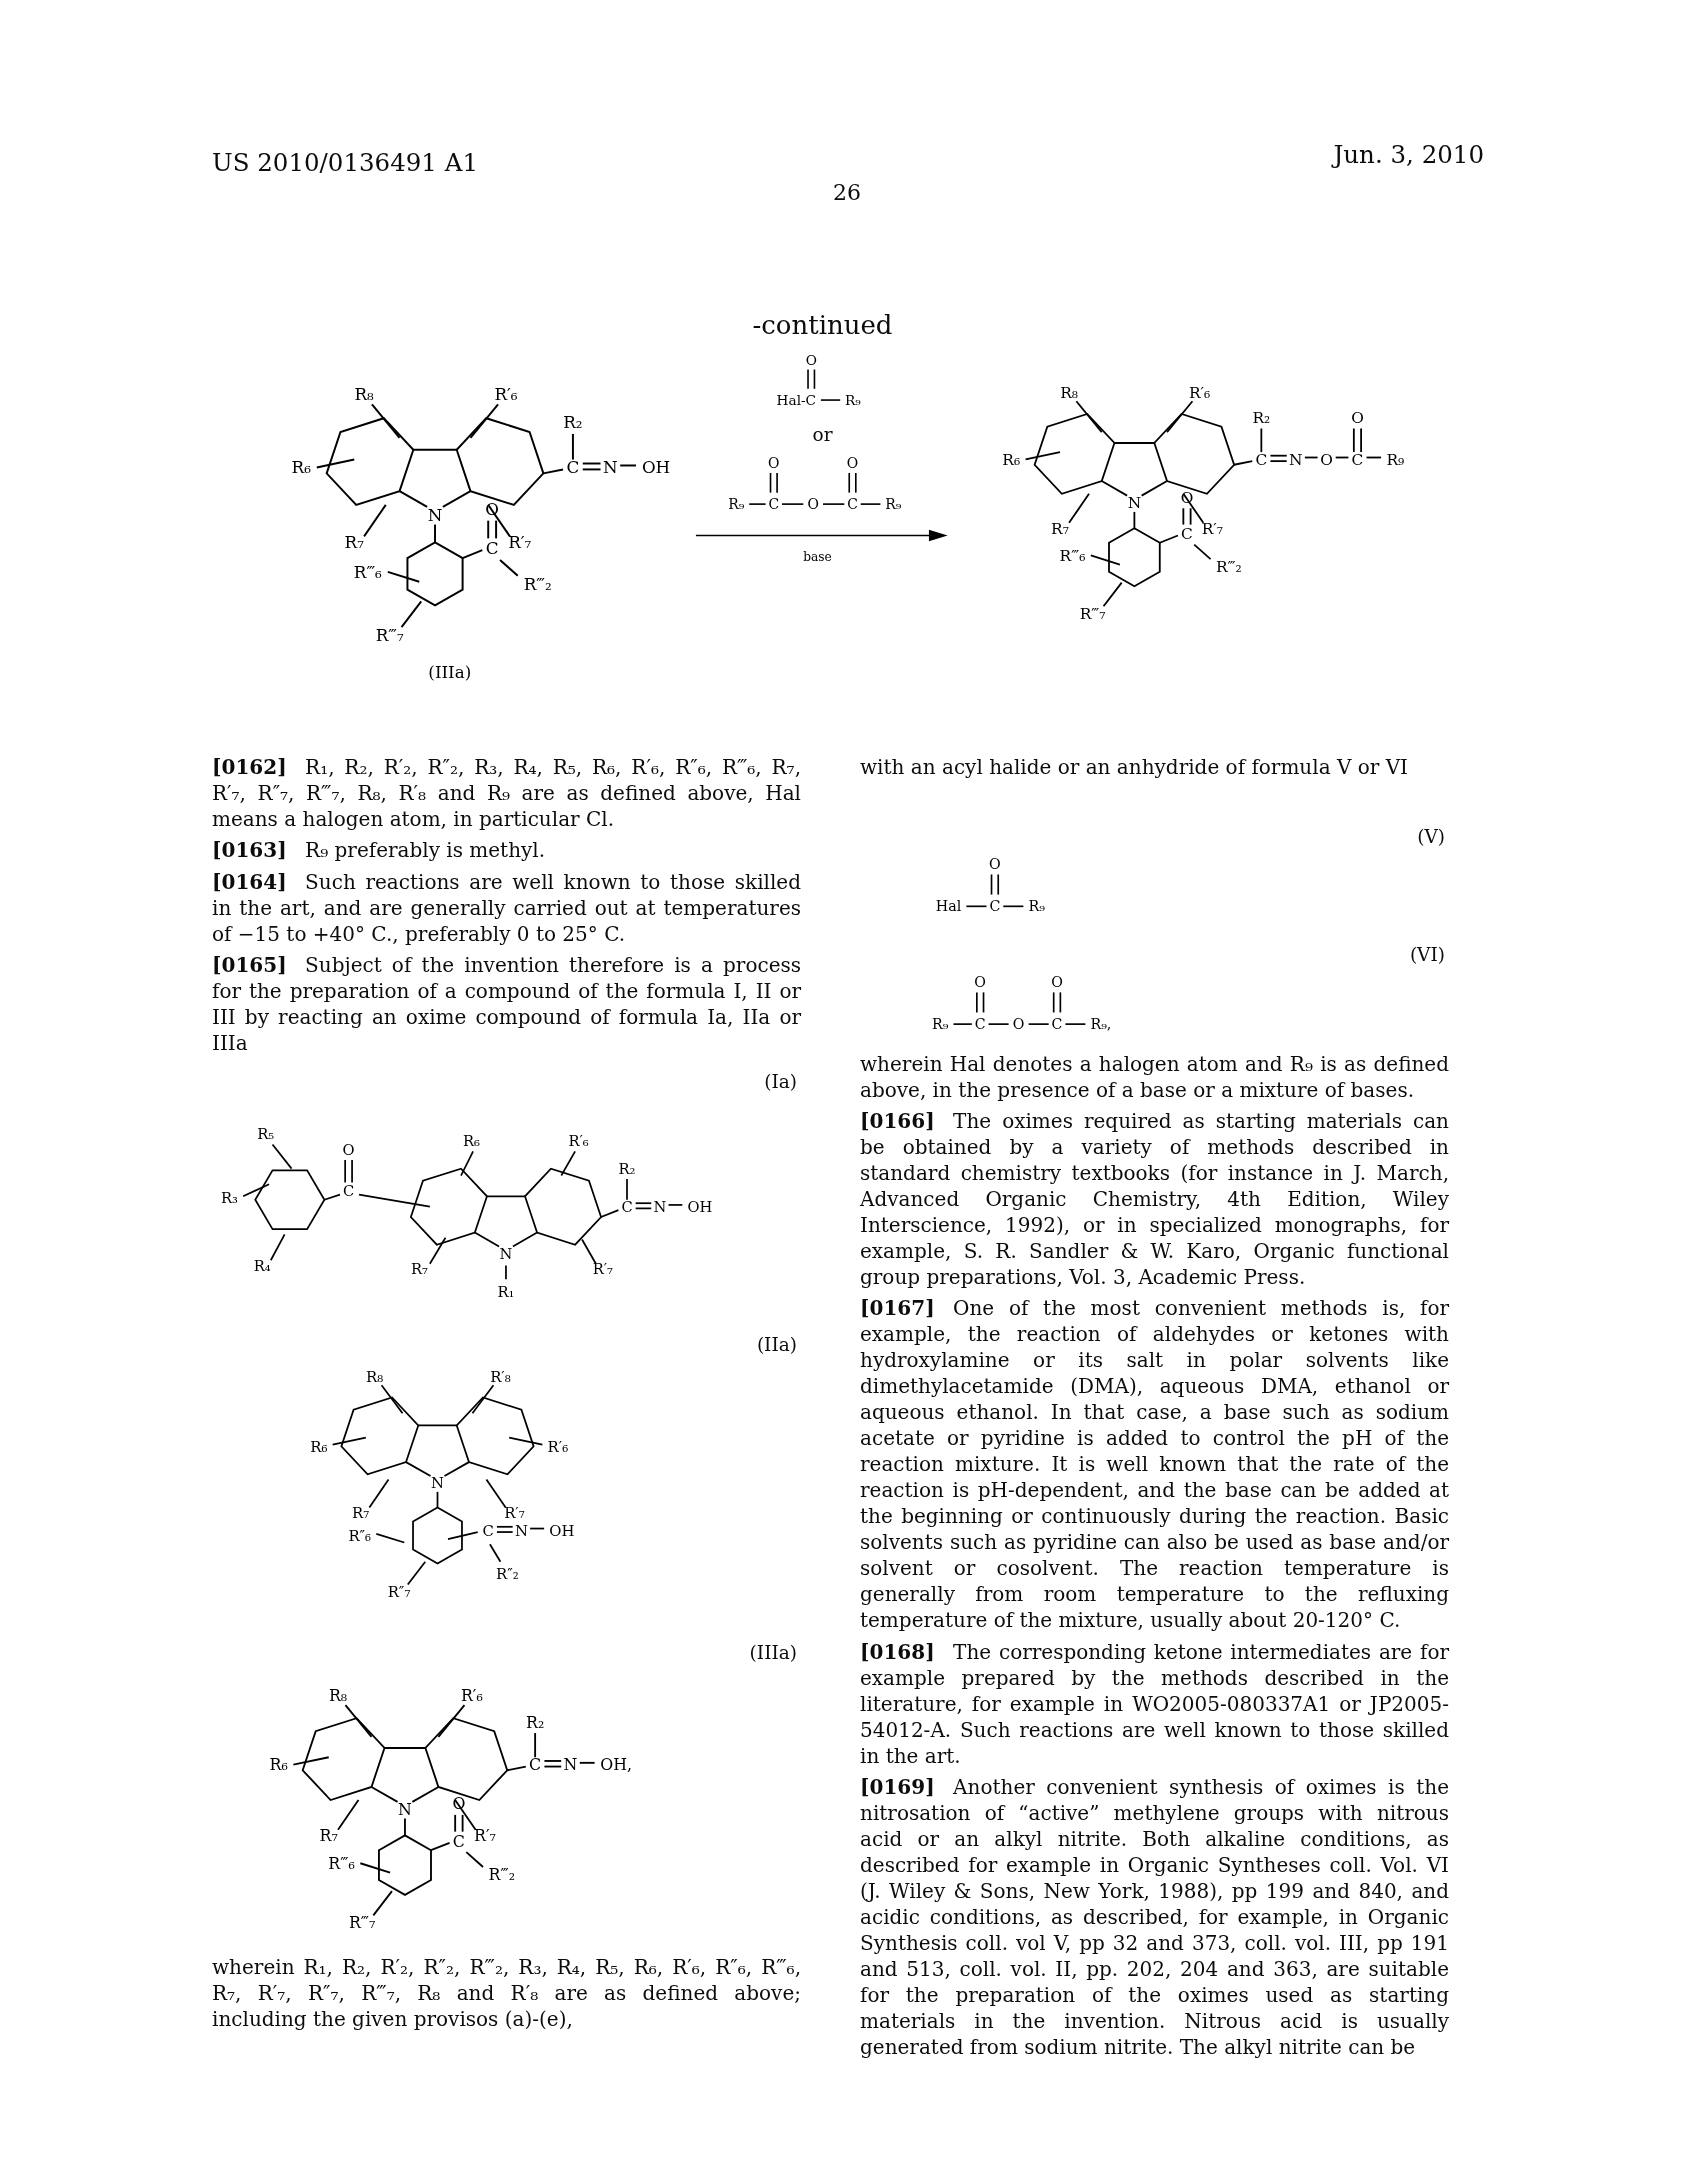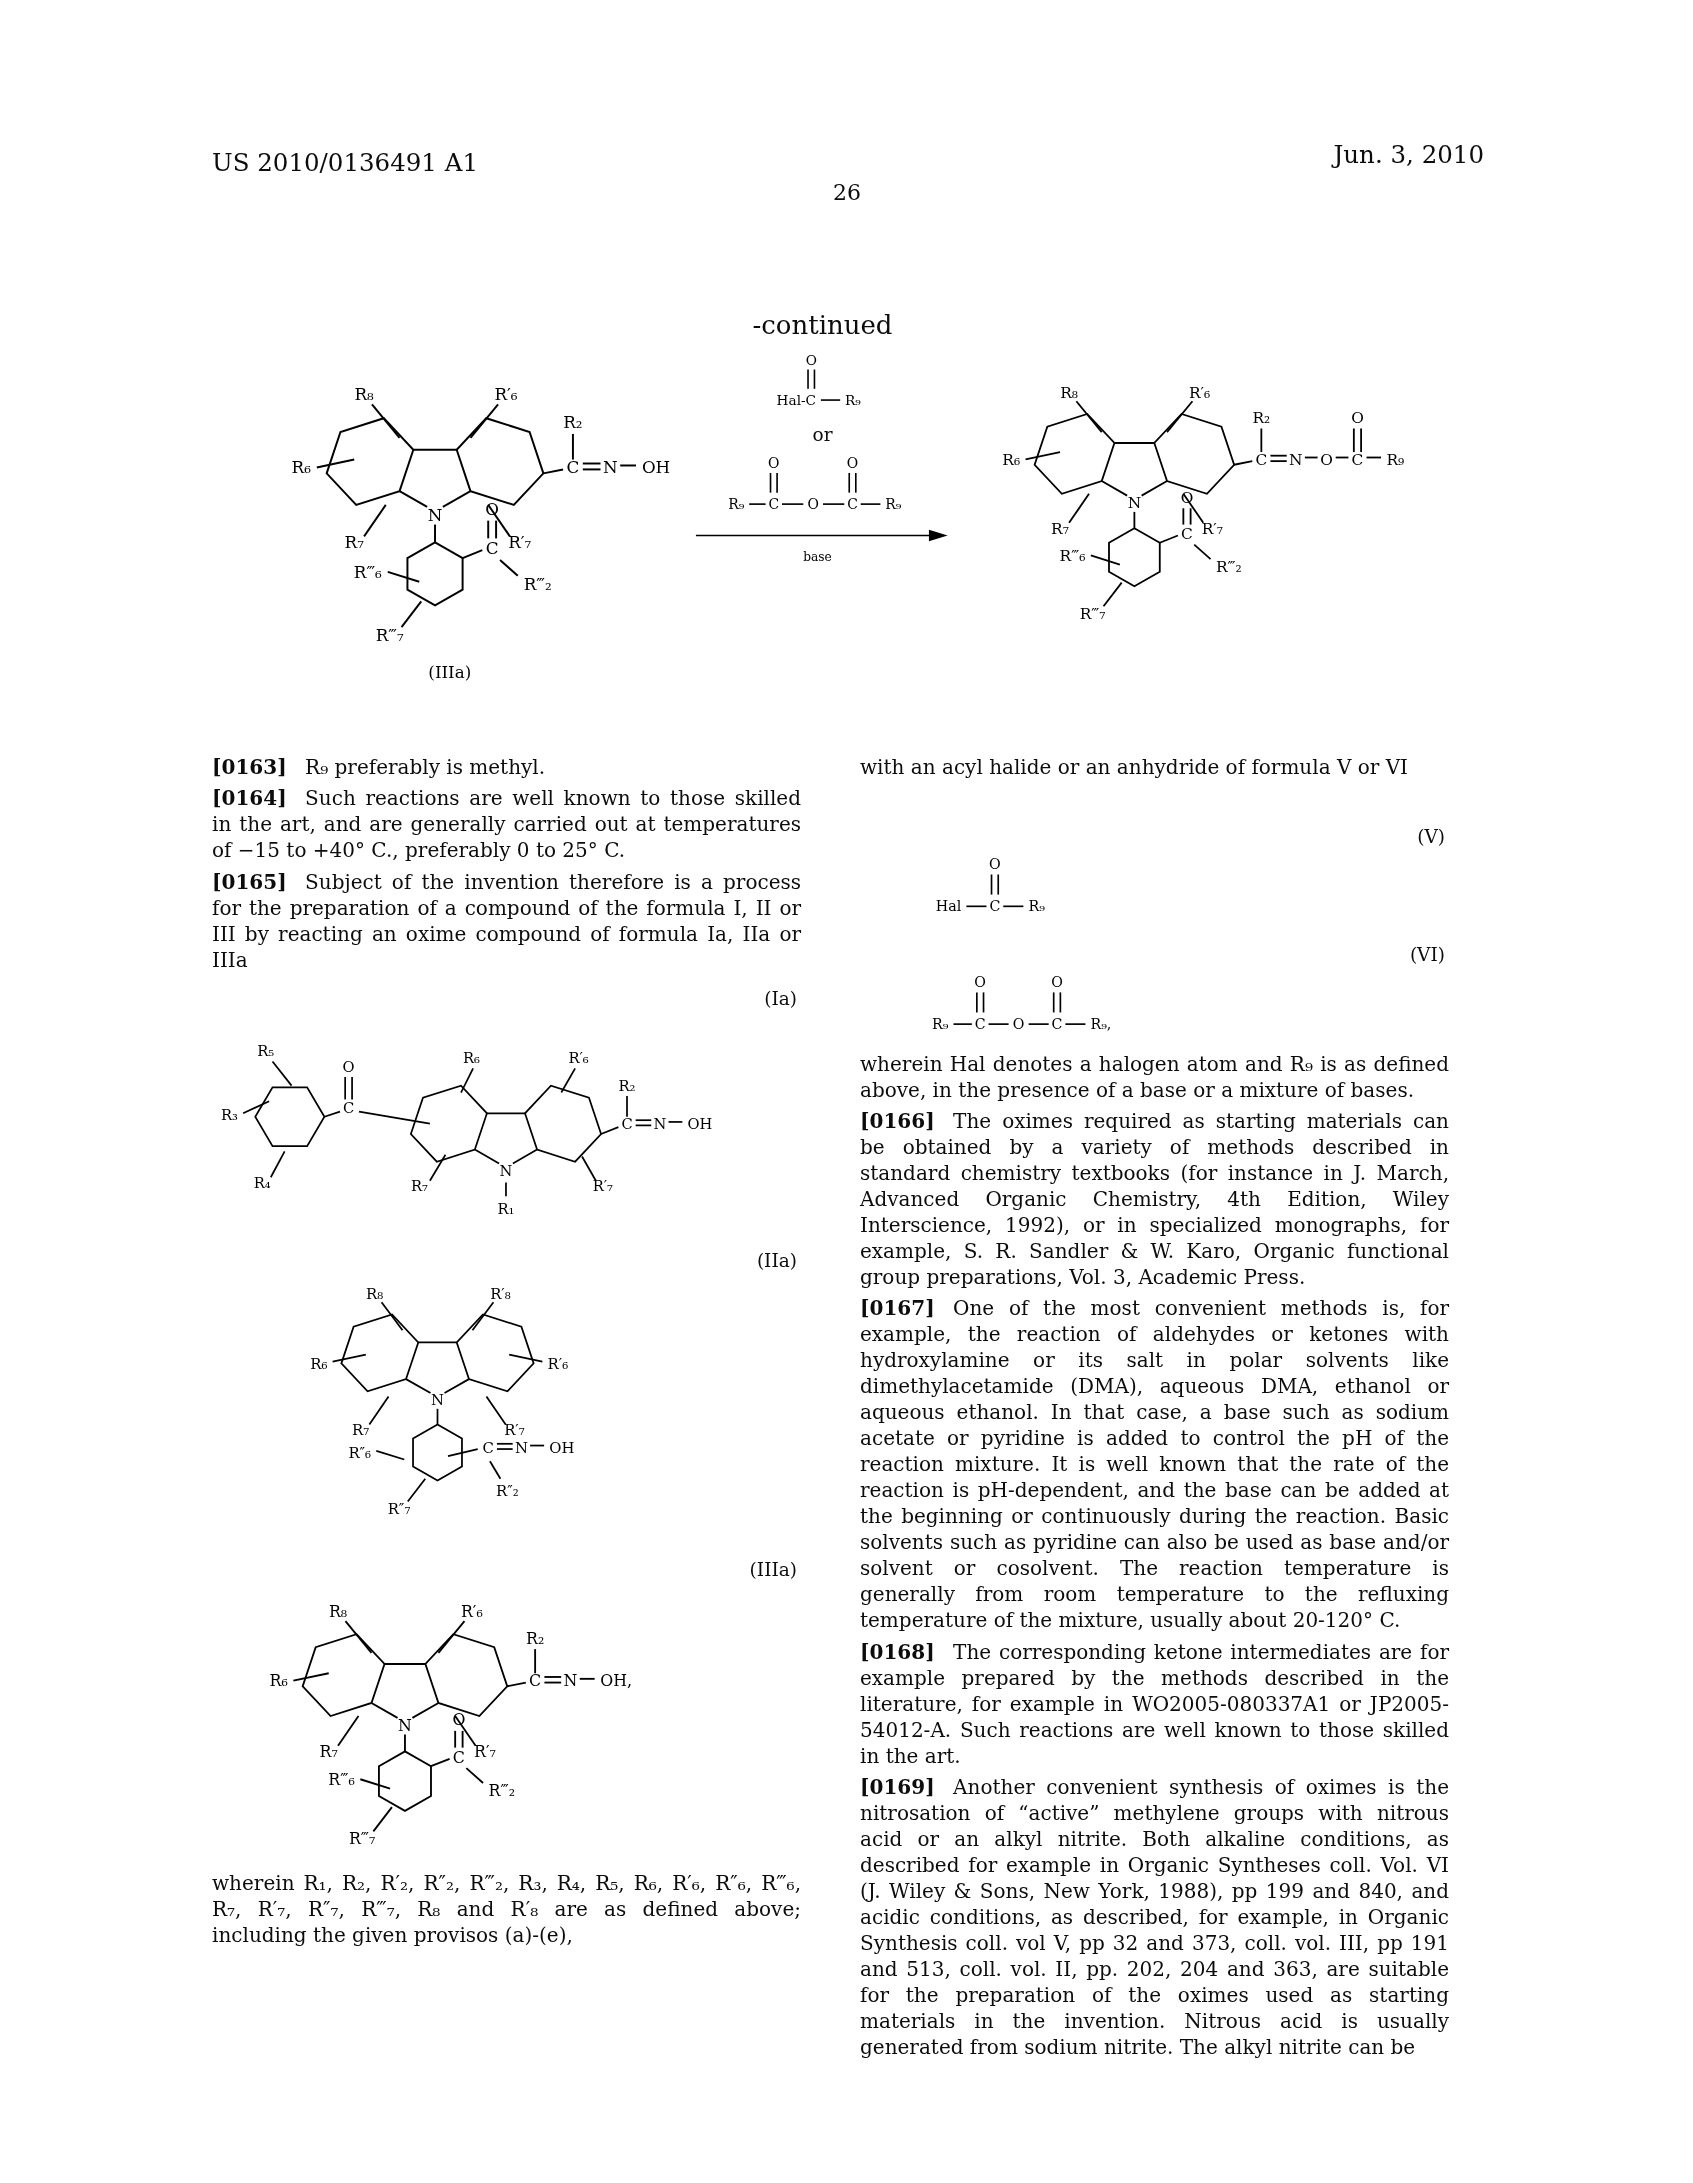--- a/index.html
+++ b/index.html
@@ -169,20 +169,21 @@
     <text x="446" y="64" text-anchor="middle">O</text>
     <text x="478" y="110" text-anchor="start">R₉</text>
     <text x="146" y="216" text-anchor="end">R‴₆</text>
     <text x="154" y="280" text-anchor="middle">R‴₇</text>
     <text x="258" y="192" text-anchor="middle">C</text>
     <text x="258" y="152" text-anchor="middle">O</text>
     <text x="290" y="228" text-anchor="start">R‴₂</text>
   </svg>
 
   <div class="col col-left">
+    <p class="para"><b class="tag">[0162]</b><span>R₁, R₂, R′₂, R″₂, R₃, R₄, R₅, R₆, R′₆, R″₆, R‴₆, R₇, R′₇, R″₇, R‴₇, R₈, R′₈ and R₉ are as defined above, Hal means a halogen atom, in particular Cl.</span></p>
     <p class="para"><b class="tag">[0163]</b><span>R₉ preferably is methyl.</span></p>
     <p class="para"><b class="tag">[0164]</b><span>Such reactions are well known to those skilled in the art, and are generally carried out at temperatures of −15 to +40° C., preferably 0 to 25° C.</span></p>
     <p class="para"><b class="tag">[0165]</b><span>Subject of the invention therefore is a process for the preparation of a compound of the formula I, II or III by reacting an oxime compound of formula Ia, IIa or IIIa</span></p>
 
     <div class="flabel">(Ia)</div>
     
     <svg class="struct" viewBox="0 0 650 250" width="562" style="font-size:30px">
       <use href="#carb" x="180" y="30"></use>
       <g stroke="#000" stroke-width="2" fill="none">
         <polygon points="130,120 110,86 70,86 50,120 70,154 110,154"></polygon>

